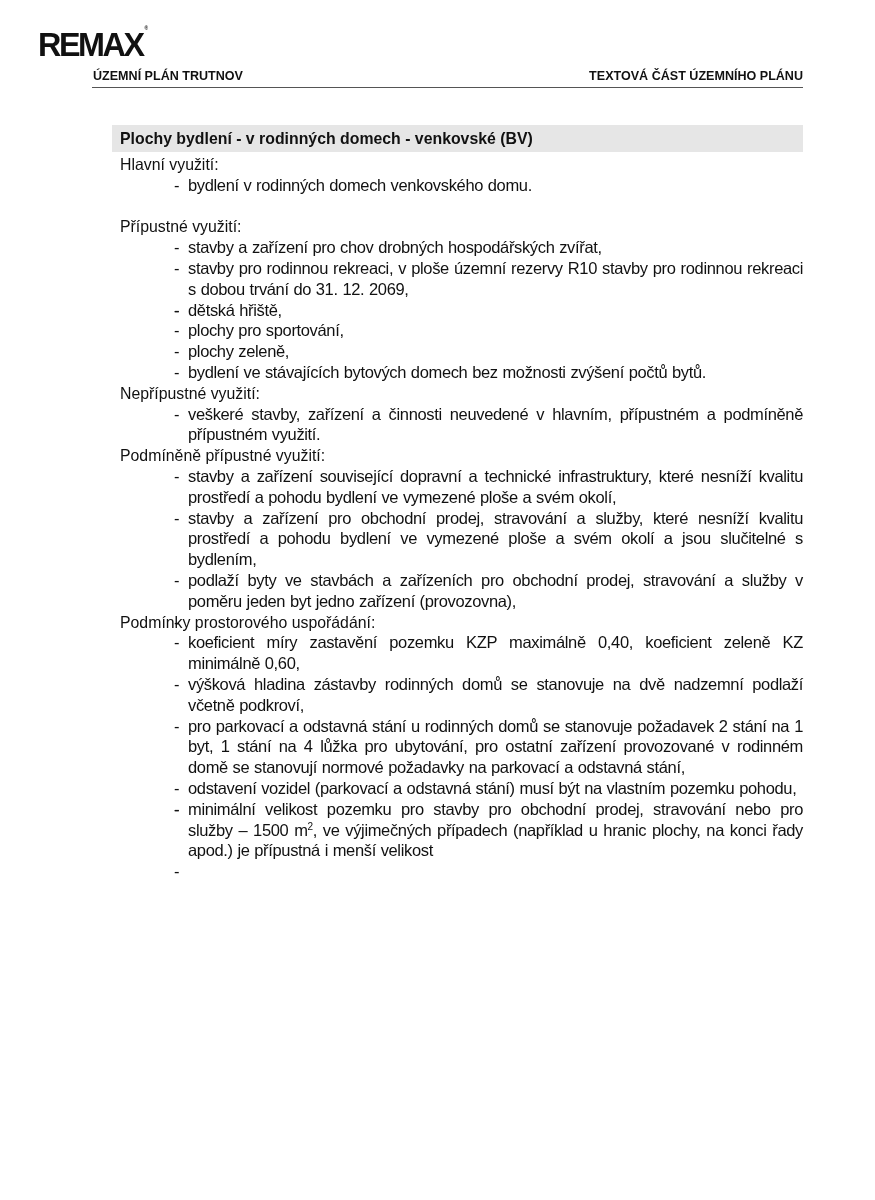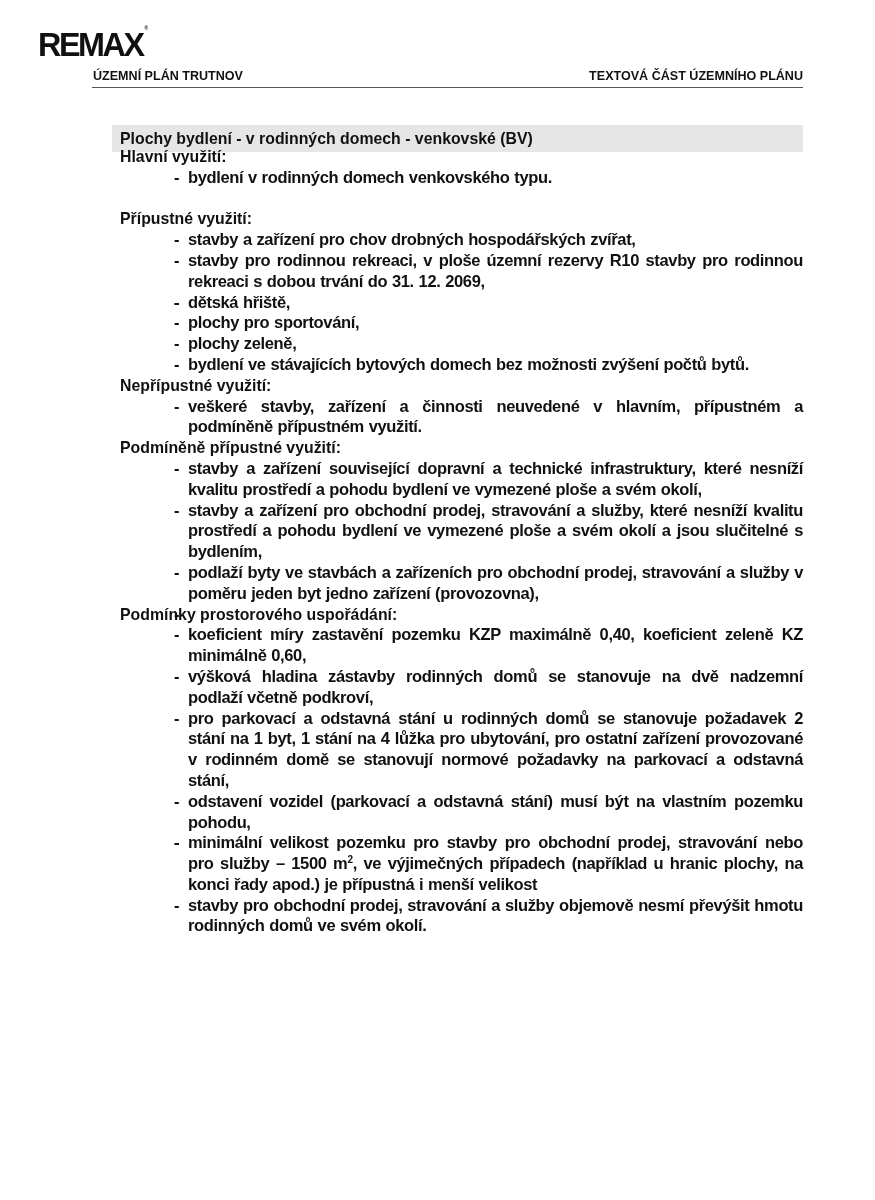--- a/index.html
+++ b/index.html
@@ -12,22 +12,22 @@
   .hdr-left, .hdr-right { position: absolute; top: 68px; font-weight: bold; font-size: 13.5px;
           letter-spacing: 0; color: #111; transform: scaleX(0.93); }
   .hdr-left { left: 93px; transform-origin: left top; }
   .hdr-right { right: 72px; transform-origin: right top; }
   .hdr-rule { position: absolute; left: 92px; width: 711px; top: 87px; height: 0;
           border-top: 1.5px solid #555; }
   .title-bar { position: absolute; left: 112px; top: 125px; width: 691px; height: 27px;
           background: #e6e6e6; }
   .title { position: absolute; left: 120px; top: 129px; font-weight: bold; font-size: 16.5px;
           transform: scaleX(0.96); transform-origin: left top; white-space: nowrap; }
-  .doc { position: absolute; left: 120px; top: 146px; width: 683px; font-size: 16.5px;
-          line-height: 20.8px; font-weight: bold; }
+  .doc { position: absolute; left: 120px; top: 154px; width: 683px; font-size: 16.5px;
+          line-height: 20.8px; }
   .section-label { display: block; transform: scaleX(0.96); transform-origin: left center; white-space: nowrap; }
   ul.items { list-style: none; margin: 0; padding: 0; }
   ul.items li { position: relative; padding-left: 68px; text-align: justify;
           text-align-last: left; }
   ul.items li .dash { position: absolute; left: 54px; top: 0; }
   .gap { height: 20.8px; }
   sup { font-size: 10px; line-height: 0; }
   .items li .txt { letter-spacing: -0.35px; word-spacing: 0.5px; }
 </style>
 </head>
@@ -38,21 +38,21 @@
 <div class="hdr-right">TEXTOVÁ ČÁST ÚZEMNÍHO PLÁNU</div>
 <div class="hdr-rule"></div>
 
 <div class="title-bar"></div>
 <div class="title">Plochy bydlení - v rodinných domech - venkovské (BV)</div>
 
 <div class="doc" id="doc">
     <div>
       <span class="section-label">Hlavní využití:</span>
       <ul class="items">
-        <li><span class="dash">-</span><span class="txt">bydlení v rodinných domech venkovského typu.</span></li>
+        <li><span class="dash">-</span><span class="txt">bydlení v rodinných domech venkovského domu.</span></li>
       </ul>
     </div>
     <div class="gap"></div>
     <div>
       <span class="section-label">Přípustné využití:</span>
       <ul class="items">
         <li><span class="dash">-</span><span class="txt">stavby a zařízení pro chov drobných hospodářských zvířat,</span></li>
         <li><span class="dash">-</span><span class="txt">stavby pro rodinnou rekreaci, v ploše územní rezervy R10 stavby pro rodinnou rekreaci s dobou trvání do 31. 12. 2069,</span></li>
         <li><span class="dash">-</span></li>
         <li><span class="dash">-</span><span class="txt">dětská hřiště,</span></li>
@@ -78,16 +78,16 @@
     </div>
     <div>
       <span class="section-label">Podmínky prostorového uspořádání:</span>
       <ul class="items">
         <li><span class="dash">-</span><span class="txt">koeficient míry zastavění pozemku KZP maximálně 0,40, koeficient zeleně KZ minimálně 0,60,</span></li>
         <li><span class="dash">-</span><span class="txt">výšková hladina zástavby rodinných domů se stanovuje na dvě nadzemní podlaží včetně podkroví,</span></li>
         <li><span class="dash">-</span><span class="txt">pro parkovací a odstavná stání u rodinných domů se stanovuje požadavek 2 stání na 1 byt, 1 stání na 4 lůžka pro ubytování, pro ostatní zařízení provozované v rodinném domě se stanovují normové požadavky na parkovací a odstavná stání,</span></li>
         <li><span class="dash">-</span><span class="txt">odstavení vozidel (parkovací a odstavná stání) musí být na vlastním pozemku pohodu,</span></li>
         <li><span class="dash">-</span></li>
         <li><span class="dash">-</span><span class="txt"><span>minimální velikost pozemku pro stavby pro obchodní prodej, stravování nebo pro služby – 1500 m</span><sup>2</sup><span>, ve výjimečných případech (například u hranic plochy, na konci řady apod.) je přípustná i menší velikost</span></span></li>
-        <li><span class="dash">-</span><span class="txt">stavby pro obchodní prodej, stravování a služby objemově nesmí převýšit hmotu rodinných domů ve svém okolí.</span></li>
+        <li><span class="dash">-</span></li>
       </ul>
     </div>
   </div>
 
 </body></html>

